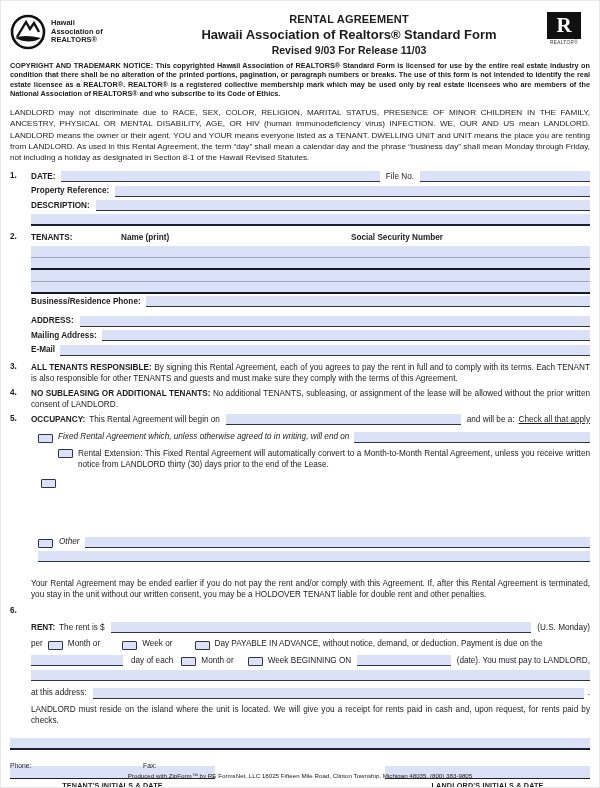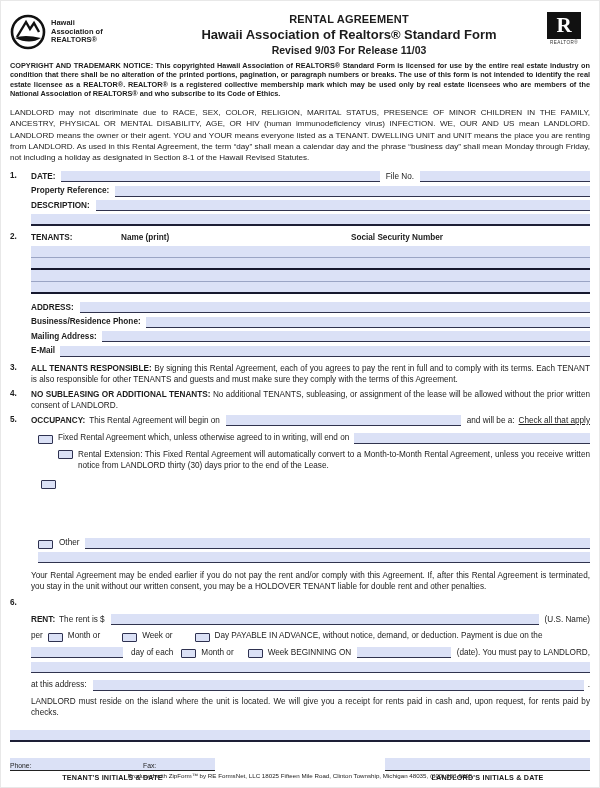--- a/index.html
+++ b/index.html
@@ -54,21 +54,21 @@
   
   .footer { display:flex; margin-top:16px; }
   .foot-left { width:220px; font-size:6.8px; line-height:8.2px; }
   .foot-left .c1 { font-size:13px; }
   .foot-center { flex:1; text-align:center; font-size:9.5px; padding-top:3px; }
   .foot-right { width:70px; text-align:center; }
   .foot-bottom { position:absolute; left:9px; right:9px; bottom:8px; }
   .pf-row { display:flex; font-size:6.8px; color:#222; }
   .pf-phone { width:133px; }
   .produced { text-align:center; font-size:6.2px; color:#222; margin-top:3px; }
-  .indent1 { margin-left:7px; }
+  .indent1 { margin-left:7px;font-style:italic; }
   .indent2 { margin-left:27px; }
   .gap-cb { margin-top:8px; margin-left:10px; }
 </style>
 </head>
 <body>
 
 <div class="page">
 
   <div class="header">
     <div class="har-logo">
@@ -125,27 +125,27 @@
         <b style="width:90px">TENANTS:</b>
         <b style="width:230px">Name (print)</b>
         <b>Social Security Number</b>
       </div>
       <div class="tbl">
         <div class="trow thin"></div>
         <div class="trow thick"></div>
         <div class="trow thin"></div>
         <div class="trow thick"></div>
       </div>
+      <div class="row">
+        <b class="lbl">Business/Residence Phone:</b>
+        <span class="field fill" style="margin-left:5px"></span>
+      </div>
       <div class="row" style="margin-top:8px">
         <b class="lbl">ADDRESS:</b>
         <span class="field fill" style="margin-left:6px"></span>
-      </div>
-      <div class="row">
-        <b class="lbl">Business/Residence Phone:</b>
-        <span class="field fill" style="margin-left:5px"></span>
       </div>
       <div class="row">
         <b class="lbl">Mailing Address:</b>
         <span class="field fill" style="margin-left:5px"></span>
       </div>
       <div class="row">
         <b class="lbl">E-Mail</b>
         <span class="field fill" style="margin-left:5px"></span>
       </div>
     </div>
@@ -193,32 +193,32 @@
         <span class="cb"></span>
       </div>
 
       <div class="row indent1" style="margin-top:46px">
         <span class="cb"></span>
         <span style="margin:0 6px;flex:none">Other</span>
         <span class="field fill"></span>
       </div>
       <div class="field" style="display:block;margin-left:7px;margin-top:3px"></div>
 
-      <div class="just" style="margin-top:7px">Your Rental Agreement may be ended earlier if you do not pay the rent and/or comply with this Agreement. If, after this Rental Agreement is terminated, you stay in the unit without our written consent, you may be a HOLDOVER TENANT liable for double rent and other penalties.</div>
+      <div class="just" style="margin-top:16px">Your Rental Agreement may be ended earlier if you do not pay the rent and/or comply with this Agreement. If, after this Rental Agreement is terminated, you stay in the unit without our written consent, you may be a HOLDOVER TENANT liable for double rent and other penalties.</div>
     </div>
   </div>
 
   <div class="sec" style="margin-top:5px">
     <div class="sec-num">6.</div>
     <div class="sec-body">
       <div class="row" style="margin-top:16px">
         <b class="lbl">RENT:</b>
         <span style="margin-left:4px;flex:none">The rent is $</span>
         <span class="field fill" style="margin:0 6px"></span>
-        <span style="flex:none">(U.S. Name)</span>
+        <span style="flex:none">(U.S. Monday)</span>
       </div>
       <div class="row" style="margin-top:5px">
         <span style="flex:none">per</span>
         <span class="cb" style="margin:0 5px"></span>
         <span style="flex:none">Month or</span>
         <span class="cb" style="margin:0 5px 0 22px"></span>
         <span style="flex:none">Week or</span>
         <span class="cb" style="margin:0 5px 0 22px"></span>
         <span style="flex:none">Day PAYABLE IN ADVANCE, without notice, demand, or deduction. Payment is due on the</span>
       </div>

